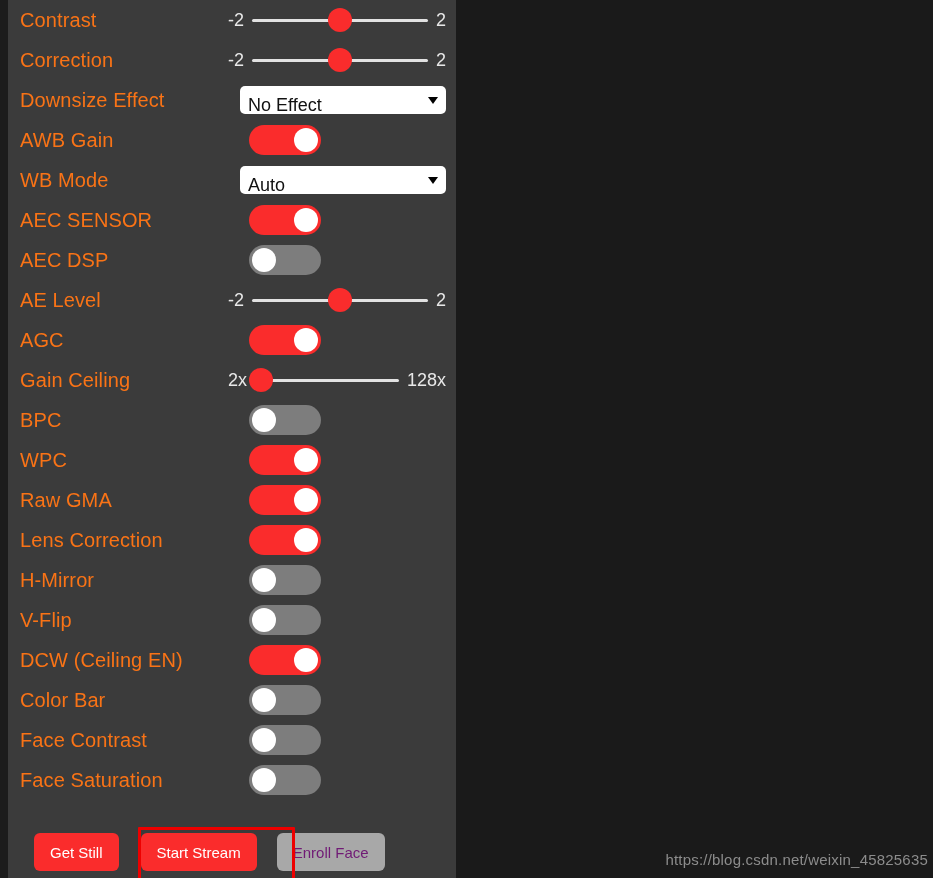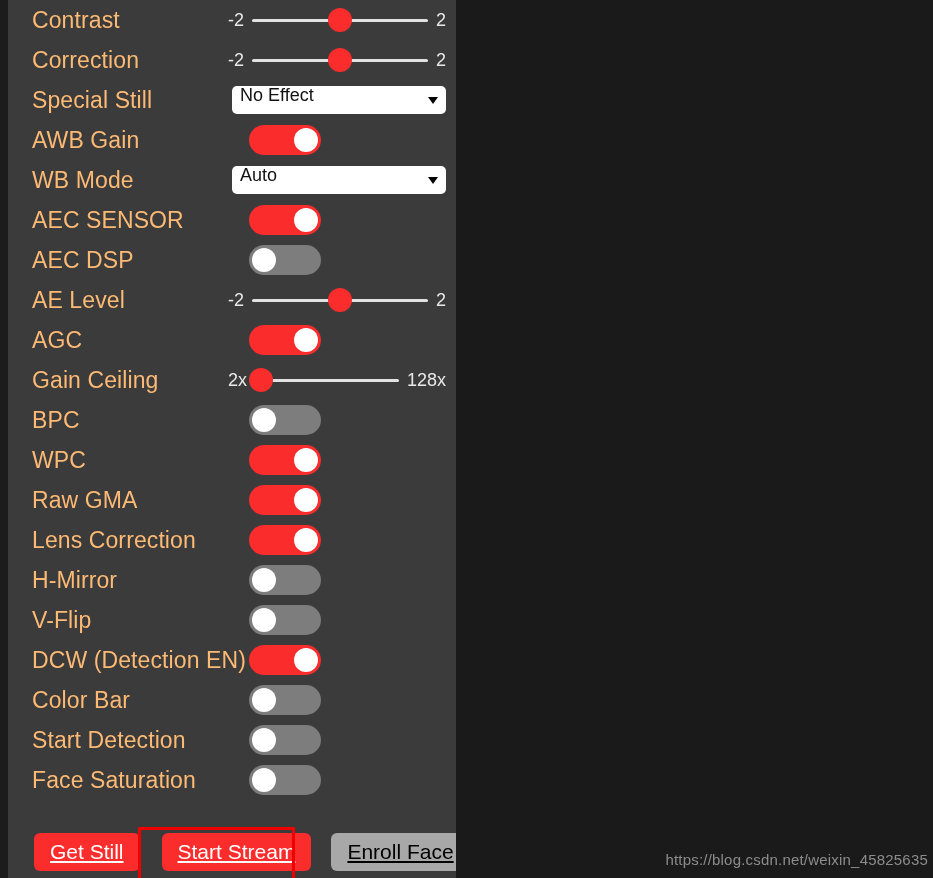--- a/index.html
+++ b/index.html
@@ -49,24 +49,24 @@
 
   .row {
     height: 40px;
     display: flex;
     align-items: center;
     position: relative;
     box-sizing: border-box;
   }
 
   .row-label {
-    color: #fdba74;
-    font-size: 23px;
+    color: #f97316;
+    font-size: 20px;
     line-height: 40px;
-    padding-left: 24px;
+    padding-left: 12px;
     white-space: nowrap;
     letter-spacing: 0.1px;
   }
 
   
   .control {
     position: absolute;
     left: 220px;
     top: 0;
     height: 40px;
@@ -139,24 +139,24 @@
     left: 3px;
   }
   .toggle.on .knob { left: auto; right: 3px; }
 
   
   .select {
     width: 216px;
     height: 28px;
     background: #ffffff;
     border-radius: 5px;
-    margin-left: 4px;
-    position: relative;
-    display: flex;
-    align-items: flex-start;
+    margin-left: 12px;
+    position: relative;
+    display: flex;
+    align-items: flex-end;
     box-sizing: border-box;
     padding: 0 22px 0 8px;
   }
   .select-value {
     color: #111;
     font-size: 18px;
     line-height: 1;
     white-space: nowrap;
     overflow: hidden;
   }
@@ -181,32 +181,31 @@
     display: flex;
     align-items: center;
     box-sizing: border-box;
     padding-left: 26px;
   }
   .btn {
     height: 38px;
     border-radius: 6px;
     border: none;
     color: #ffffff;
-    font-size: 21px;
+    font-size: 15px;
     font-family: "Liberation Sans", sans-serif;
     padding: 12px 16px;
     cursor: pointer;
     white-space: nowrap;
     display: flex;
     align-items: center;
     justify-content: center;
-    text-decoration: underline;
   }
   .btn.red { background: #fa2c2c; }
-  .btn.grey { background: #a8a8a8; color: #000000; }
+  .btn.grey { background: #a8a8a8; color: #701a75; }
   .btn-gap { width: 22px; flex: 0 0 22px; }
   .btn-gap2 { width: 20px; flex: 0 0 20px; }
 
   
   .annot-box {
     position: absolute;
     left: 138px;
     top: 827px;
     width: 157px;
     height: 55px;
@@ -265,21 +264,21 @@
               <span class="slider-min">-2</span>
               <div class="slider-track-area">
                 <div class="slider-track"></div>
                 <div class="slider-thumb" style="left: 50%;"></div>
               </div>
               <span class="slider-max">2</span>
             </div>
           </div>
         </div>
         <div class="row">
-          <div class="row-label">Special Still</div>
+          <div class="row-label">Downsize Effect</div>
           <div class="control">
             <div class="select">
               <span class="select-value">No Effect</span>
               <span class="select-arrow"></span>
             </div>
           </div>
         </div>
         <div class="row">
           <div class="row-label">AWB Gain</div>
           <div class="control">
@@ -389,37 +388,37 @@
         </div>
         <div class="row">
           <div class="row-label">V-Flip</div>
           <div class="control">
             <div class="toggle">
               <div class="knob"></div>
             </div>
           </div>
         </div>
         <div class="row">
-          <div class="row-label">DCW (Detection EN)</div>
+          <div class="row-label">DCW (Ceiling EN)</div>
           <div class="control">
             <div class="toggle on">
               <div class="knob"></div>
             </div>
           </div>
         </div>
         <div class="row">
           <div class="row-label">Color Bar</div>
           <div class="control">
             <div class="toggle">
               <div class="knob"></div>
             </div>
           </div>
         </div>
         <div class="row">
-          <div class="row-label">Start Detection</div>
+          <div class="row-label">Face Contrast</div>
           <div class="control">
             <div class="toggle">
               <div class="knob"></div>
             </div>
           </div>
         </div>
         <div class="row">
           <div class="row-label">Face Saturation</div>
           <div class="control">
             <div class="toggle">

